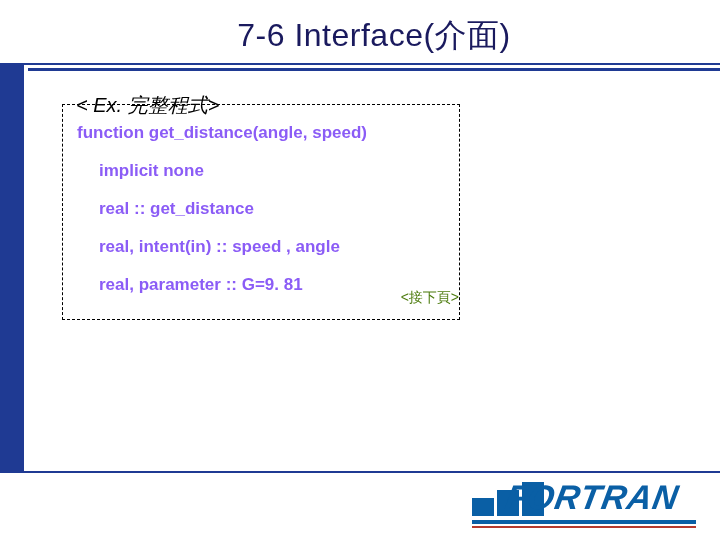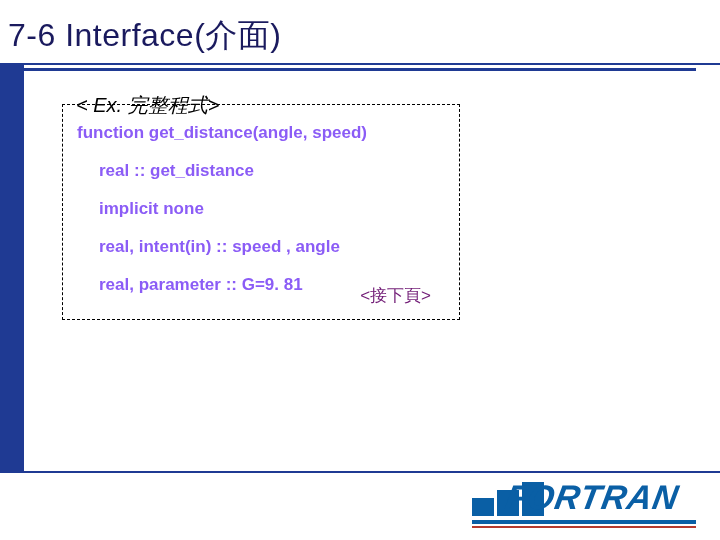--- a/index.html
+++ b/index.html
@@ -1,33 +1,33 @@
 <!DOCTYPE html>
 <html><head>
 <meta charset="utf-8">
 <style>
   * { margin: 0; padding: 0; box-sizing: border-box; }
   html, body { width: 720px; height: 540px; font-family: Arial, "Microsoft JhengHei", sans-serif; background: #fff; overflow: hidden; }
   .slide { position: relative; width: 720px; height: 540px; }
 
-  .title-region { position: absolute; left: 4px; top: 6px; width: 692px; }
+  .title-region { position: absolute; left: 28px; top: 6px; width: 692px; text-align: center; }
   .title-text { font-size: 32px; color: #1a1a5e; letter-spacing: 0.5px; padding: 8px 4px 8px 4px; }
   .title-underline { height: 3px; background: #1f3a93; margin-top: 2px; }
 
   .sidebar-block { position: absolute; left: 0; top: 63px; width: 24px; height: 410px; background: #1f3a93; }
   .hline { position: absolute; left: 0; height: 2px; background: #1f3a93; }
   .hline.top { top: 63px; width: 720px; }
   .hline.bottom { top: 471px; width: 720px; }
 
   .code-box { position: absolute; left: 62px; top: 104px; width: 398px; border: 1px dashed #000; padding: 18px 14px 16px 14px; }
   .legend { position: absolute; left: 70px; top: 92px; background: #fff; padding: 0 6px; font-size: 20px; color: #000; font-style: italic; }
   .code-line { font-size: 17px; font-weight: bold; color: #8b5cf6; margin: 0 0 18px 0; }
   .code-line.indent { padding-left: 22px; }
   .code-line.last { margin-bottom: 8px; }
-  .next-page { position: absolute; right: 28px; bottom: 12px; font-size: 17px; color: #701a75; font-weight: normal; }
+  .next-page { position: absolute; right: 0; bottom: 12px; font-size: 14px; color: #4d7c0f; font-weight: normal; }
 
   .logo { position: absolute; right: 18px; bottom: 12px; width: 230px; height: 52px; }
   .logo-bars { position: absolute; left: 0; top: 6px; }
   .logo-bars .bar { width: 22px; background: #0a5fa5; margin-right: 3px; display: inline-block; vertical-align: bottom; }
   .logo-word { position: absolute; left: 34px; top: 2px; font-family: Arial, sans-serif; font-weight: 900; font-style: italic; font-size: 34px; letter-spacing: 1px; color: #0a5fa5; transform: skewX(-10deg); }
   .logo-underline { position: absolute; left: 0; bottom: 4px; width: 224px; height: 4px; background: #0a5fa5; }
   .logo-underline2 { position: absolute; left: 0; bottom: 0; width: 224px; height: 2px; background: #b53a2e; }
 </style>
 </head>
 <body>
@@ -39,22 +39,22 @@
     <div class="title-underline"></div>
   </div>
 
   <div class="sidebar-block"></div>
   <div class="hline top"></div>
   <div class="hline bottom"></div>
 
   <div class="legend">&lt; Ex. 完整程式&gt;</div>
   <div class="code-box">
     <div class="code-line">function get_distance(angle, speed)</div>
+    <div class="code-line indent">implicit none</div>
     <div class="code-line indent">real :: get_distance</div>
-    <div class="code-line indent">implicit none</div>
     <div class="code-line indent">real, intent(in) :: speed , angle</div>
     <div class="code-line indent last">real, parameter :: G=9. 81</div>
     <div class="next-page">&lt;接下頁&gt;</div>
   </div>
 
   <div class="logo">
     <div class="logo-bars">
       <span class="bar" style="height:18px"></span><span class="bar" style="height:26px"></span><span class="bar" style="height:34px"></span>
     </div>
     <div class="logo-word">FORTRAN</div>

